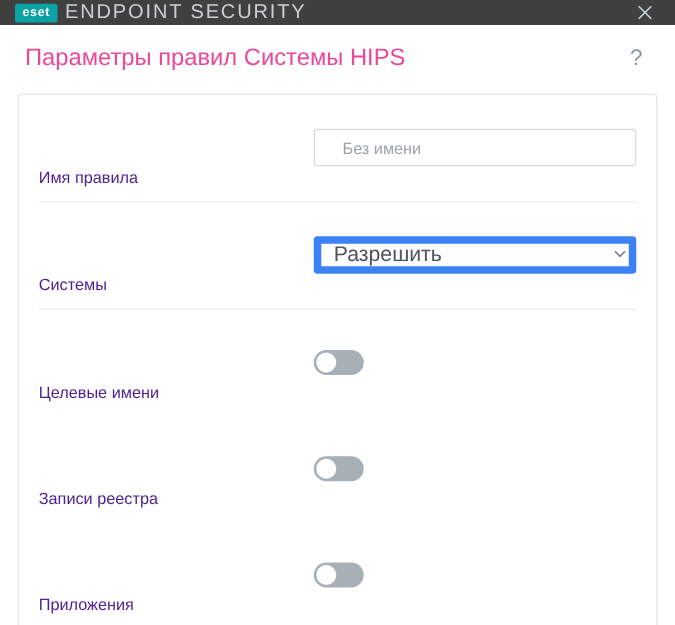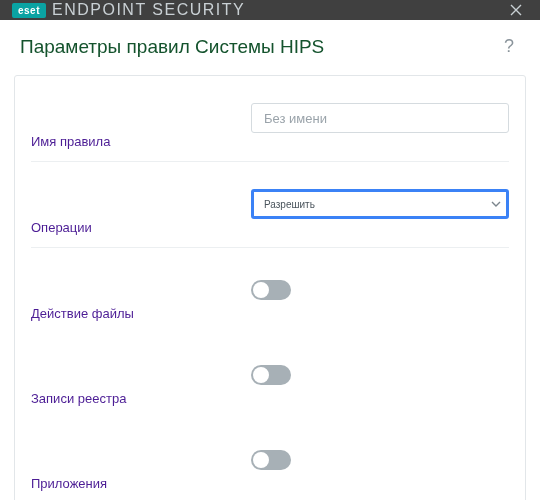--- a/index.html
+++ b/index.html
@@ -46,21 +46,21 @@
   .titlebar-close svg { width: 12px; height: 12px; }
   
   .header {
     padding: 14px 20px 16px 20px;
     display: flex;
     align-items: center;
   }
   .header-title {
     font-size: 19px;
     font-weight: 400;
-    color: #14532d;
+    color: #ec4899;
   }
   .help-icon {
     margin-left: auto;
     font-size: 18px;
     color: #8a949b;
     cursor: pointer;
     padding: 2px 6px;
   }
   
   .panel {
@@ -99,38 +99,38 @@
     font-size: 13px;
     color: #aeb6bc;
     padding: 14px 16px 6px 16px;
   }
   
   input[type=text].text-input {
     width: 100%;
     height: 30px;
     border: 1px solid #d5dbdf;
     border-radius: 3px;
-    padding: 0 12px;
+    padding: 0 22px;
     font-size: 13px;
     color: #14532d;
     outline: none;
   }
   input[type=text].text-input::placeholder { color: #9aa3aa; }
   
   .select {
     position: relative;
     width: 100%;
   }
   .select-box {
     width: 100%;
     height: 30px;
-    border: 3px solid #3b82f6;
+    border: 6px solid #3b82f6;
     border-radius: 3px;
     padding: 0 28px 0 10px;
-    font-size: 10px;
+    font-size: 17px;
     color: #4a545c;
     background: #fff;
     display: flex;
     align-items: center;
     cursor: pointer;
   }
   .select-chevron {
     position: absolute;
     right: 8px;
     top: 50%;
@@ -193,39 +193,39 @@
 
   <div class="row">
     <div class="row-label">Имя правила</div>
     <div class="row-control">
       <input type="text" class="text-input" placeholder="Без имени" style="">
     </div>
   </div>
   <div class="divider"></div>
 
   <div class="row">
-    <div class="row-label">Операции</div>
+    <div class="row-label">Системы</div>
     <div class="row-control">
       <div class="select">
         <div class="select-box">
             <span>Разрешить</span>
           </div>
         <span class="select-chevron">
           <svg viewBox="0 0 10 10">
               <path d="M1 3 L5 7 L9 3" stroke="currentColor" stroke-width="1.4" fill="none"></path>
             </svg>
         </span>
       </div>
     </div>
   </div>
   <div class="divider"></div>
 
 
   <div class="row">
-    <div class="row-label">Действие файлы</div>
+    <div class="row-label">Целевые имени</div>
     <div class="row-control">
       <div class="toggle off">
           <div class="toggle-knob"></div>
         </div>
     </div>
   </div>
 
   <div class="row">
     <div class="row-label">Записи реестра</div>
     <div class="row-control">

